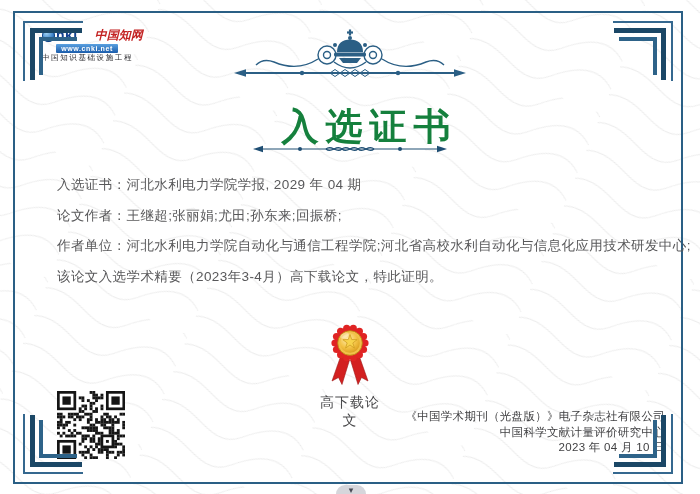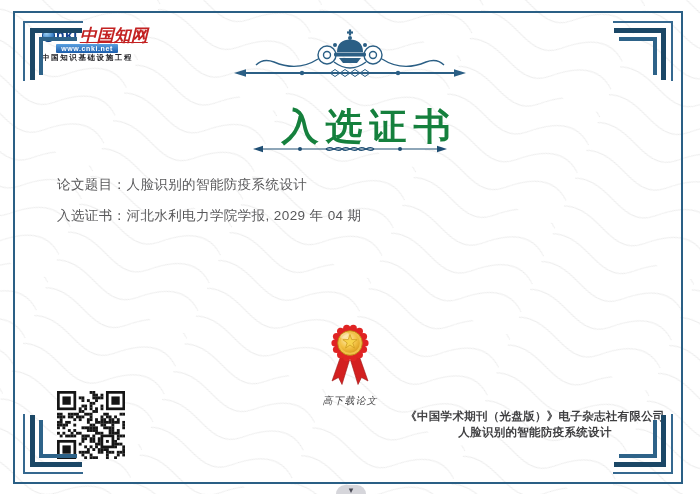--- a/index.html
+++ b/index.html
@@ -30,46 +30,46 @@
   .br .s2{bottom:17px;right:17px;width:47px;height:47px;border-bottom:5px solid #1b4766;border-right:5px solid #1b4766}
   .br .s3{bottom:26px;right:26px;width:34px;height:34px;border-bottom:4px solid #2e6389;border-right:4px solid #2e6389}
 
   
   .logo{left:42px;top:27px;line-height:1;}
   .logo-row1{display:flex;align-items:center;height:16px;}
   .globe{width:13px;height:13px;border-radius:50%;display:inline-block;margin-right:1px;
          background:radial-gradient(circle at 35% 32%,#9ed2f4,#3c82c8 55%,#114a92 95%);
          box-shadow:inset 0 0 0 1px #0d3f82;}
   .nki{font-size:14px;font-weight:bold;color:#12418f;letter-spacing:.5px;text-align:right;}
-  .logo-cn{font-size:17px;font-weight:bold;font-style:italic;color:#c32222;margin-left:2px;text-decoration:underline;}
+  .logo-cn{font-size:12px;font-weight:bold;font-style:italic;color:#c32222;margin-left:17px;}
   .logo-url{margin:1px 0 1px 14px;width:62px;text-align:center;font-size:7px;font-weight:bold;
             color:#fff;letter-spacing:.6px;padding:1px 0;
             background:linear-gradient(#5aa0e0,#1b5dab);border-radius:1px;}
-  .logo-sub{font-size:7.5px;color:#26262a;letter-spacing:1.6px;font-weight:bold;}
+  .logo-sub{font-size:7.5px;color:#26262a;letter-spacing:1.6px;font-weight:normal;}
 
   .ornament{left:230px;top:28px;}
   .cert-title{left:0;top:86px;width:700px;text-align:center;margin:16px;
               font-size:37px;font-weight:bold;color:#15803d;letter-spacing:7px;text-indent:7px;}
   .title-divider{left:250px;top:141px;}
 
   
   .body-block{left:57px;top:176px;width:630px;font-size:13.5px;color:#58585a;}
   .row{white-space:nowrap;margin-bottom:12.5px;letter-spacing:.4px;}
   .row .lbl{color:#58585a;}
 
   
   .medal-wrap{left:317px;top:317px;width:66px;text-align:center;}
-  .medal-caption{margin-top:3px;font-size:10px;color:#4a4a4c;letter-spacing:1px;font-style:italic;}
+  .medal-caption{margin-top:3px;font-size:14px;color:#4a4a4c;letter-spacing:1px;}
 
   
   .qr-wrap{left:57px;top:391px;width:68px;height:68px;}
 
   
-  .footer{left:405px;top:409px;width:260px;text-align:center;
-          font-size:11.5px;color:#3f3f41;line-height:15.5px;letter-spacing:.3px;font-weight:bold;}
+  .footer{left:405px;top:409px;width:260px;text-align:right;
+          font-size:11.5px;color:#3f3f41;line-height:15.5px;letter-spacing:.3px;}
 
   
   .scroll-tab{position:absolute;left:336px;bottom:0;width:30px;height:9px;z-index:3;
               background:#d6d6db;border-radius:15px 15px 0 0;
               display:flex;align-items:flex-end;justify-content:center;cursor:pointer;}
   .scroll-tab .chev{font-size:9px;line-height:8px;color:#4a4a55;}
 </style>
 </head>
 <body>
 
@@ -162,25 +162,29 @@
     <g fill="#1f4e73">
       <polygon points="13,4.8 3,8 13,11.2"></polygon>
       <polygon points="187,4.8 197,8 187,11.2"></polygon>
       <circle cx="50" cy="8" r="2"></circle>
       <circle cx="150" cy="8" r="2"></circle>
     </g>
   </svg>
 
   <div class="layer body-block">
     <div class="row">
-      <span class="lbl">论文题目</span><span class="sep">：</span><span class="val">人脸识别的智能防疫系统设计</span>
+      <span class="lbl">入选证书</span><span class="sep">：</span><span class="val">河北水利电力学院学报, 2029 年 04 期</span>
     </div>
     <div class="row">
-      <span class="lbl">入选证书</span><span class="sep">：</span><span class="val">河北水利电力学院学报, 2029 年 04 期</span>
-    </div>
+      <span class="lbl">论文作者</span><span class="sep">：</span><span class="val">王继超;张丽娟;尤田;孙东来;回振桥;</span>
+    </div>
+    <div class="row">
+      <span class="lbl">作者单位</span><span class="sep">：</span><span class="val">河北水利电力学院自动化与通信工程学院;河北省高校水利自动化与信息化应用技术研发中心;</span>
+    </div>
+    <div class="row">该论文入选学术精要（2023年3-4月）高下载论文，特此证明。</div>
   </div>
 
   <div class="layer medal-wrap">
     <svg width="64" height="70" viewBox="0 0 64 70">
       <defs>
         <radialGradient id="gold" cx="38%" cy="30%" r="75%">
           <stop offset="0%" stop-color="#ffedb0"></stop>
           <stop offset="60%" stop-color="#f3c244"></stop>
           <stop offset="100%" stop-color="#d99e1f"></stop>
         </radialGradient>
@@ -417,20 +421,21 @@
         <rect x="32.64" y="65.28" width="2.87" height="2.87" fill="#151515"></rect>
         <rect x="35.36" y="65.28" width="2.87" height="2.87" fill="#151515"></rect>
         <rect x="38.08" y="65.28" width="2.87" height="2.87" fill="#151515"></rect>
         <rect x="48.96" y="65.28" width="2.87" height="2.87" fill="#151515"></rect>
         <rect x="57.12" y="65.28" width="2.87" height="2.87" fill="#151515"></rect>
       </svg>
   </div>
 
   <div class="layer footer">
     <div>《中国学术期刊（光盘版）》电子杂志社有限公司</div>
-    <div>人脸识别的智能防疫系统设计</div>
+    <div>中国科学文献计量评价研究中心</div>
+    <div>2023 年 04 月 10 日</div>
   </div>
 
   <div class="scroll-tab">
     <span class="chev">▾</span>
   </div>
 
 </div>
 
 </body></html>

